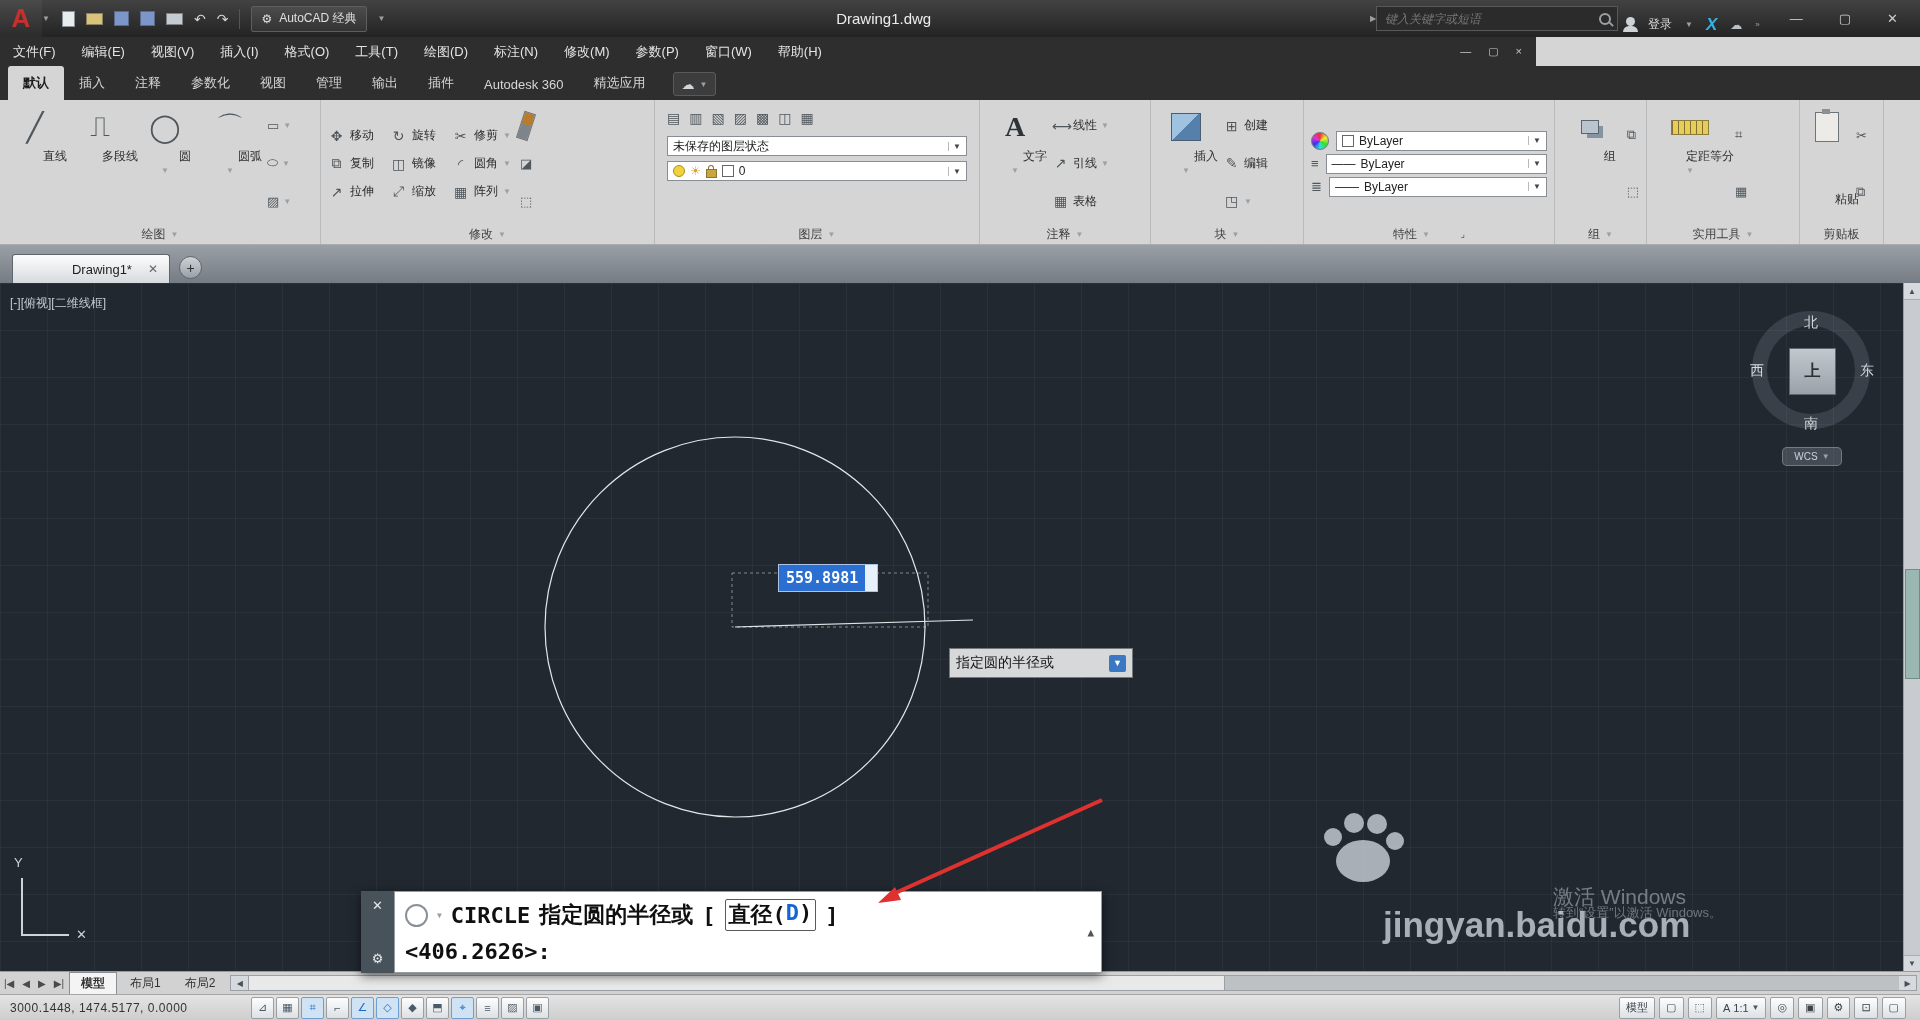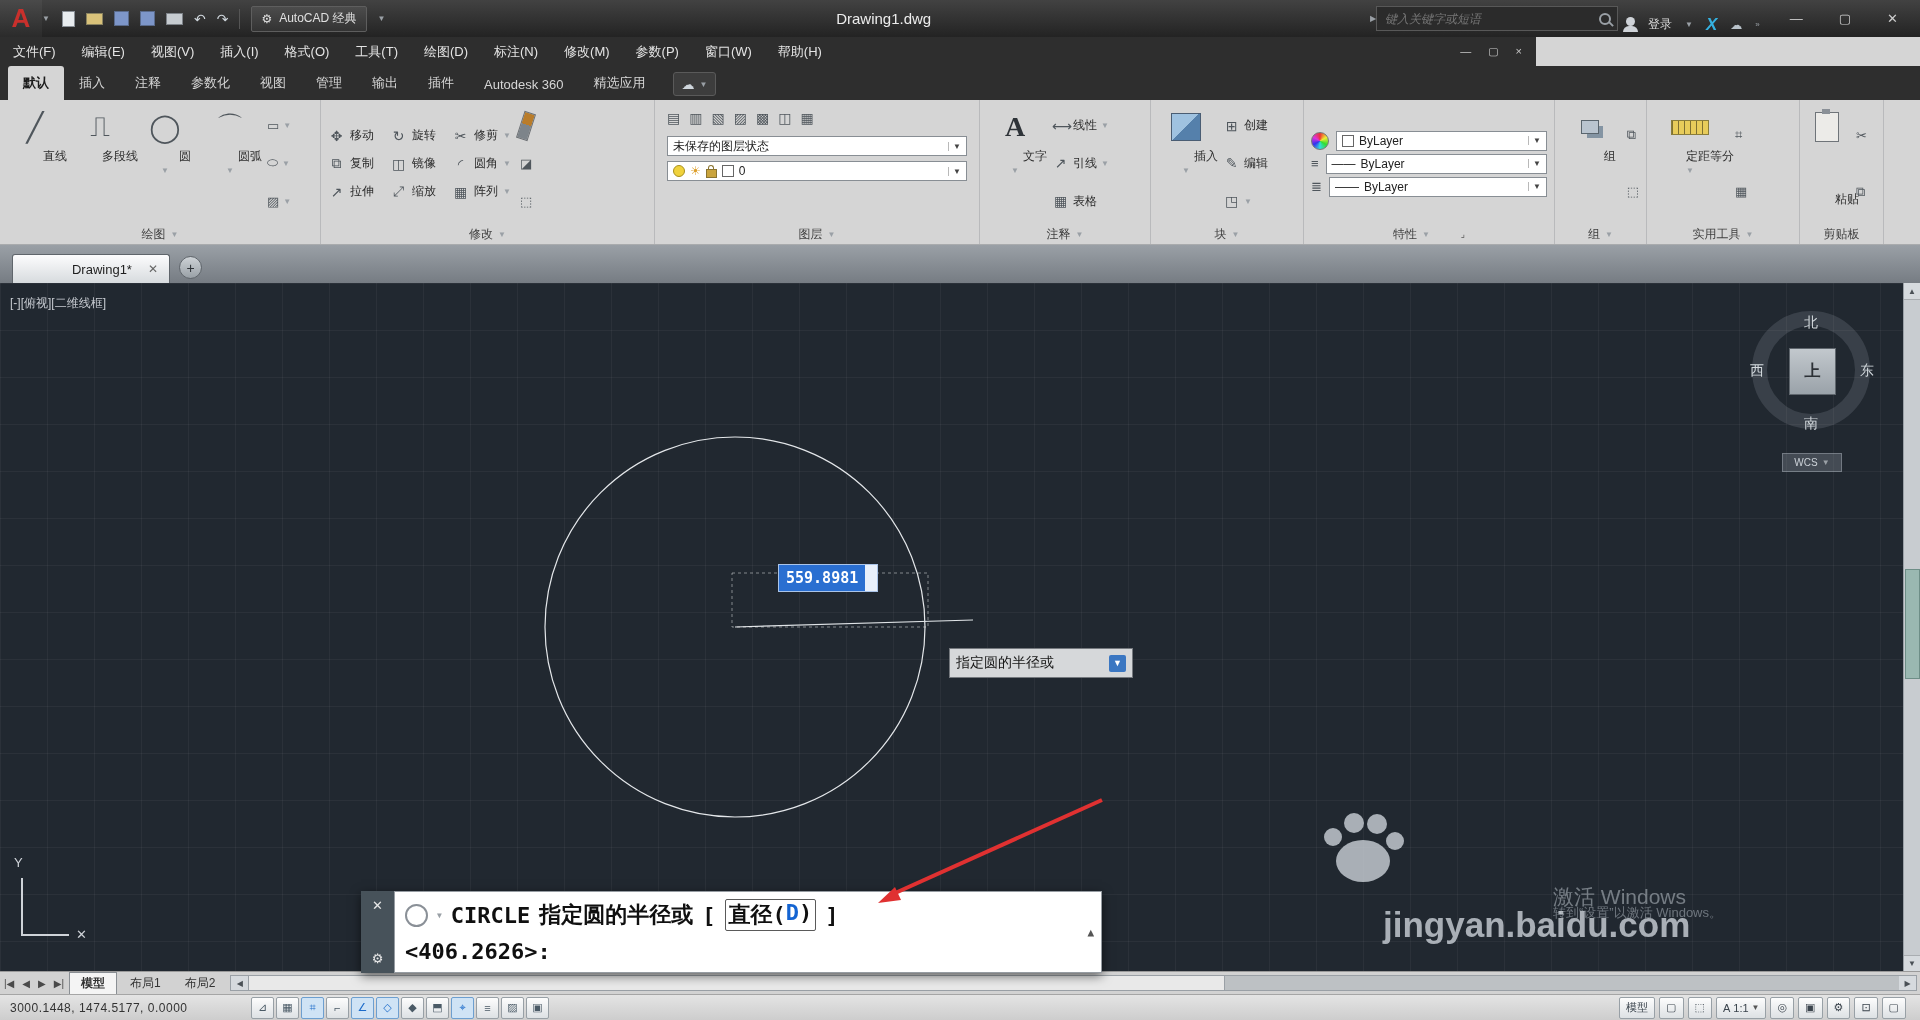--- a/index.html
+++ b/index.html
@@ -91,21 +91,21 @@
     display:flex;align-items:center;padding:0 7px;}
   .dyninput .tail{width:12px;background:#e8f0fb;}
   .dyntip{position:absolute;left:949px;top:365px;width:184px;height:30px;background:#d6d8da;border:1px solid #75797e;
     display:flex;align-items:center;justify-content:space-between;padding:0 6px;font-size:14px;color:#141414;box-sizing:border-box;}
   .dyntip .key{width:17px;height:17px;background:#3b77c2;border-radius:2px;color:#fff;font-size:9px;display:flex;align-items:center;justify-content:center;}
   
   .vc-ring{position:absolute;left:1752px;top:28px;width:118px;height:118px;border:15px solid rgba(185,195,205,0.16);border-radius:50%;box-sizing:border-box;}
   .vc-face{position:absolute;left:1789px;top:65px;width:45px;height:45px;background:linear-gradient(#c2c8cd,#9aa2a9);
     border:1px solid #5f666d;display:flex;align-items:center;justify-content:center;font-size:16px;font-weight:bold;color:#2c3136;}
   .vc-label{position:absolute;transform:translate(-50%,-50%);color:#d4dade;font-size:14px;}
-  .wcs{position:absolute;left:1782px;top:170px;width:58px;height:17px;border-radius:0;background:rgba(150,160,170,0.3);
+  .wcs{position:absolute;left:1782px;top:164px;width:58px;height:17px;border-radius:5px;background:rgba(150,160,170,0.3);
     border:1px solid rgba(200,210,218,0.35);display:flex;align-items:center;justify-content:center;gap:4px;font-size:10px;color:#ccd2d8;}
   
   .ucs-v{position:absolute;left:21px;top:595px;width:2px;height:58px;background:#cfd3d8;}
   .ucs-h{position:absolute;left:21px;top:651px;width:48px;height:2px;background:#cfd3d8;}
   .ucs-y{position:absolute;left:14px;top:572px;color:#cfd3d8;font-size:13px;}
   .ucs-x{position:absolute;left:76px;top:644px;color:#cfd3d8;font-size:13px;}
   
   .wm{position:absolute;left:1295px;top:512px;width:615px;height:176px;color:rgba(208,214,221,0.78);}
   .wm .paw{position:absolute;left:18px;top:6px;}
   .wm .brand{position:absolute;left:124px;top:22px;font-size:47px;font-weight:bold;letter-spacing:1px;}

